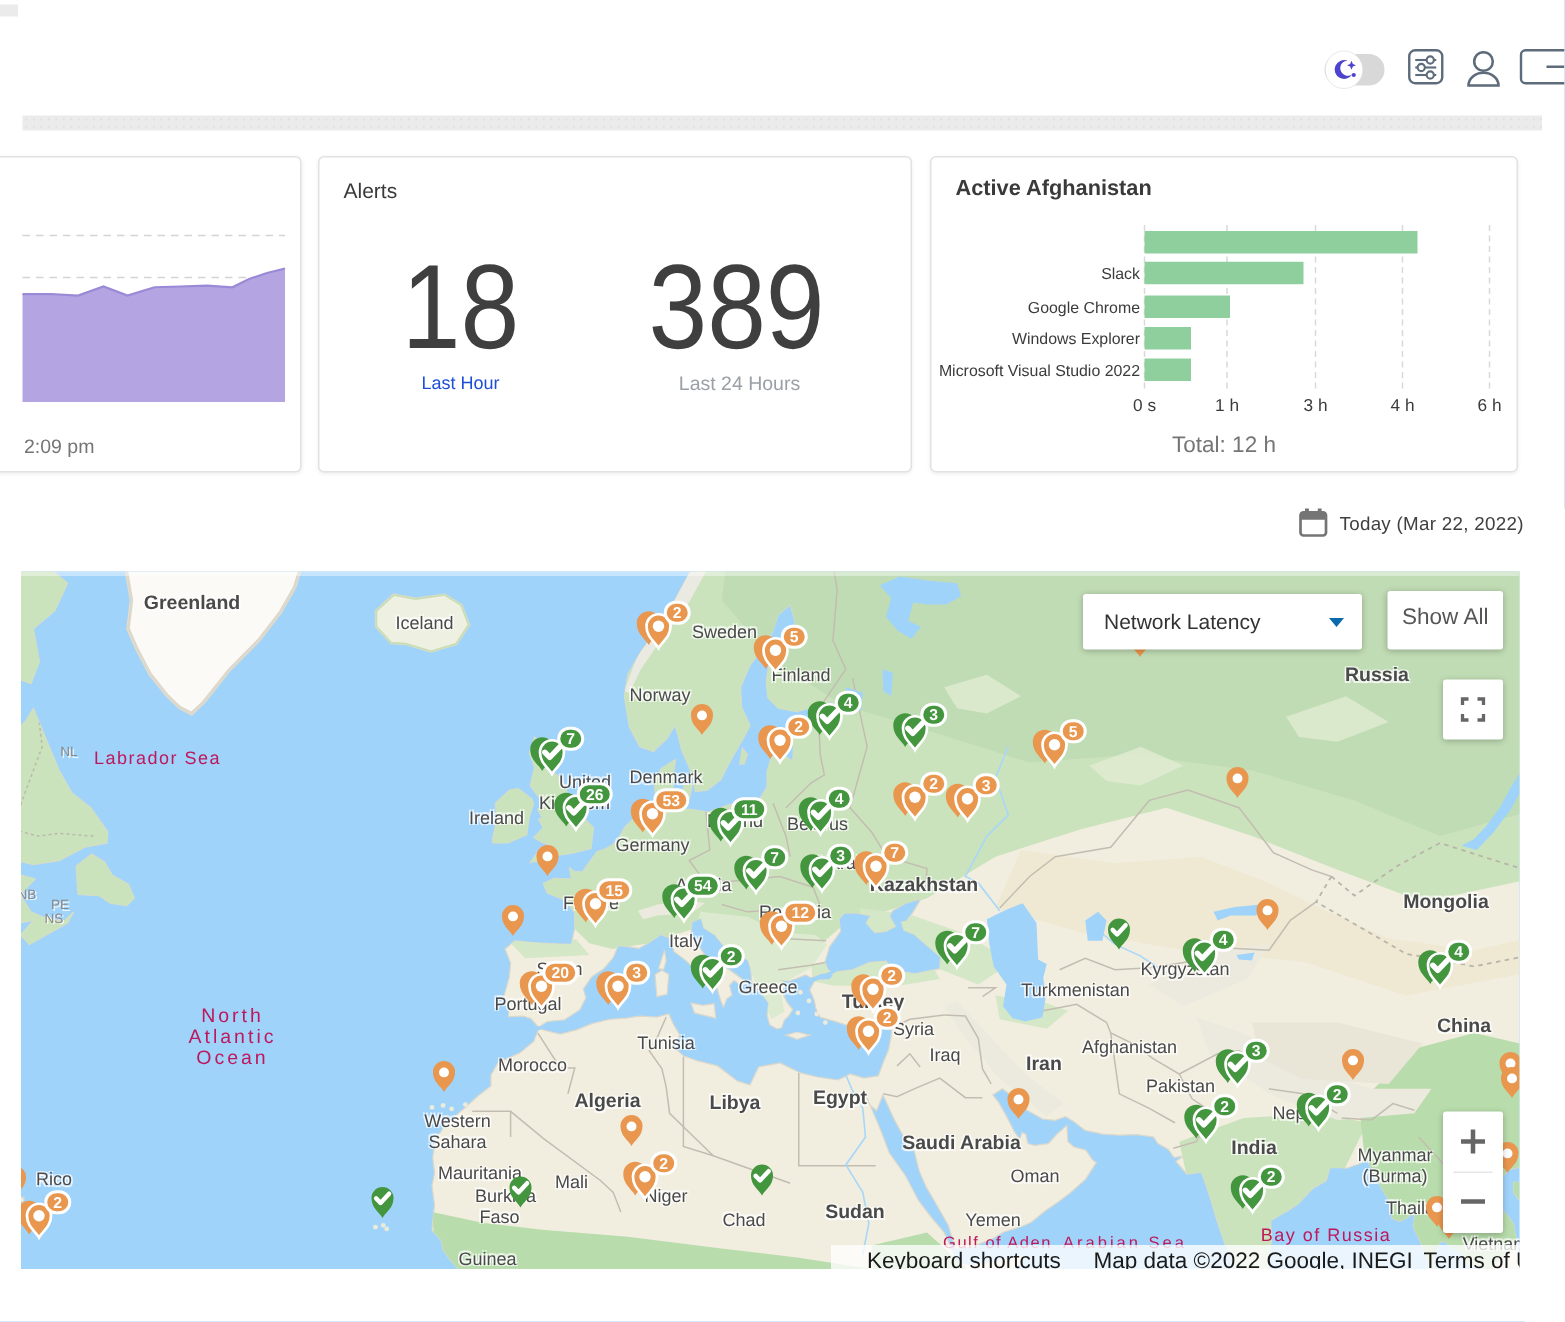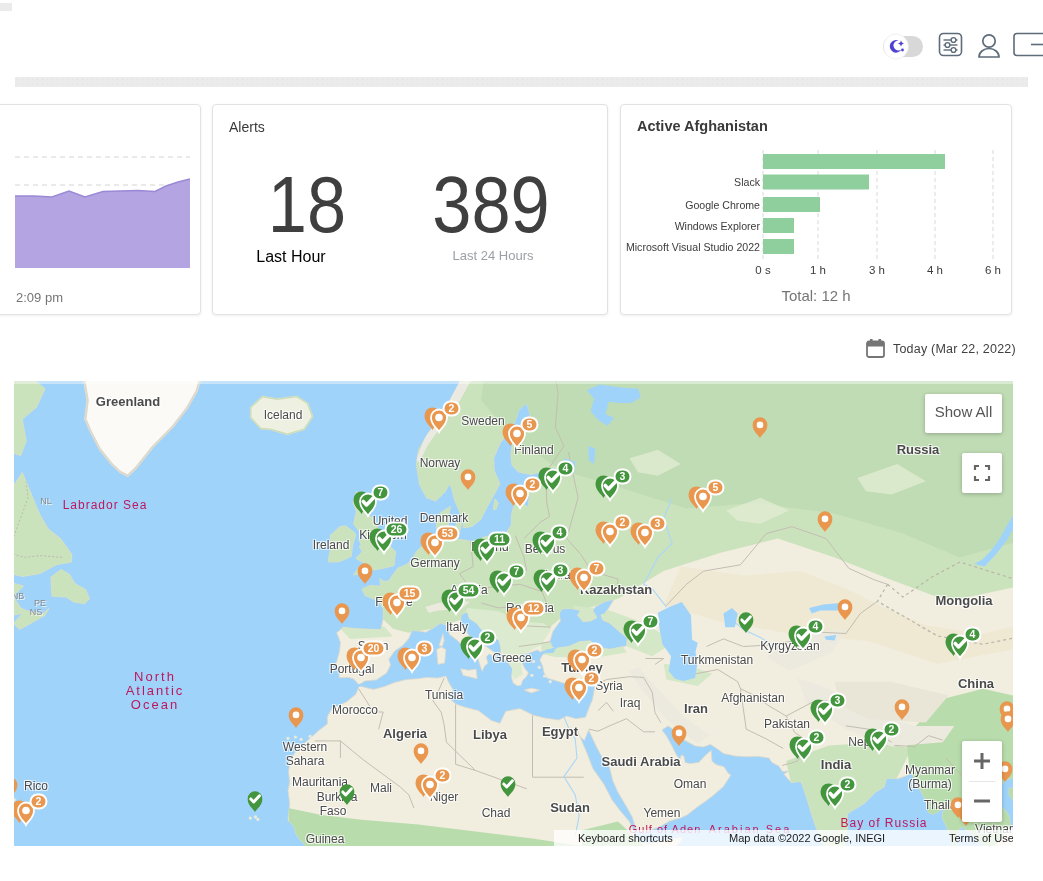--- a/index.html
+++ b/index.html
@@ -40,21 +40,21 @@
   <line x1="15" y1="137" x2="190" y2="137" stroke="#ededed" stroke-width="1" stroke-dasharray="5,4"></line>
   <polygon points="15,92 34,92 52,93 69,87 85,93 103,87.5 120,87 138,86.5 155,87.5 166,82 178,78 190,75 190,164 15,164" fill="#b4a5e2"></polygon>
   <polyline points="15,92 34,92 52,93 69,87 85,93 103,87.5 120,87 138,86.5 155,87.5 166,82 178,78 190,75" fill="none" stroke="#9a89d6" stroke-width="1.5"></polyline>
 </svg>
 <div style="position:absolute;left:16px;top:290px;font-size:13px;color:#757575">2:09 pm</div>
 
 <div class="card" style="left:212px;top:104px;width:396px;height:211px"></div>
 <div style="position:absolute;left:229px;top:119px;font-size:14px;color:#3a3a3a">Alerts</div>
 <div style="position:absolute;left:307px;top:205px;transform:translate(-50%,-50%) scaleX(0.88);font-size:80px;color:#3f3f3f">18</div>
 <div style="position:absolute;left:491px;top:205px;transform:translate(-50%,-50%) scaleX(0.88);font-size:80px;color:#3f3f3f">389</div>
-<div style="position:absolute;left:291px;top:248px;transform:translateX(-50%);font-size:16px;color:#000000">Last Hour</div>
+<div style="position:absolute;left:307px;top:248px;transform:translateX(-50%);font-size:12px;color:#1d4ed8">Last Hour</div>
 <div style="position:absolute;left:493px;top:248px;transform:translateX(-50%);font-size:13px;color:#9aa0a6">Last 24 Hours</div>
 
 <div class="card" style="left:620px;top:104px;width:392px;height:211px"></div>
 <div style="position:absolute;left:637px;top:118px;font-size:14.5px;font-weight:bold;color:#3a3a3a">Active Afghanistan</div>
 <svg width="392" height="211" style="position:absolute;left:620px;top:104px">
   <g stroke="#d9d9d9" stroke-width="1" stroke-dasharray="4,3">
     <line x1="143" y1="46" x2="143" y2="157"></line>
     <line x1="198" y1="46" x2="198" y2="157"></line>
     <line x1="257" y1="46" x2="257" y2="157"></line>
     <line x1="315" y1="46" x2="315" y2="157"></line>
@@ -737,20 +737,24 @@
         <circle cx="0" cy="-14.5" r="3.8" fill="#fff"></circle>
         <rect x="4.5" y="-30.5" width="16" height="14" rx="7" fill="#e9974e" stroke="#fff" stroke-width="2"></rect>
         <text x="12.5" y="-19.9" text-anchor="middle" font-family="Liberation Sans, sans-serif" font-size="10.5" font-weight="bold" fill="#fff">2</text>
       </g>
       <g transform="translate(952,445) scale(0.92)">
         <path d="M0,0 C-2.0,-4.0 -8.0,-7.0 -8.0,-14.5 A8.0,8.0 0 1,1 8.0,-14.5 C8.0,-7.0 2.0,-4.0 0,0 Z" fill="#e9974e"></path>
         <circle cx="0" cy="-14.2" r="3.6" fill="#fff"></circle>
       </g>
     </svg>
   <div style="position:absolute;left:0;top:0;width:100%;height:3px;background:rgba(255,255,255,0.4)"></div>
+  <div style="position:absolute;left:708px;top:15px;width:186px;height:37px;background:#fff;border-radius:2px;box-shadow:0 1px 4px rgba(0,0,0,0.25)">
+    <div style="position:absolute;left:14px;top:10px;font-size:14px;color:#333">Network Latency</div>
+    <div style="position:absolute;right:12px;top:16px;width:0;height:0;border-left:5.5px solid transparent;border-right:5.5px solid transparent;border-top:6.5px solid #0b6aab"></div>
+  </div>
   <div style="position:absolute;left:911px;top:13px;width:77px;height:39px;background:#fff;border-radius:2px;box-shadow:0 1px 4px rgba(0,0,0,0.25)">
     <div style="position:absolute;left:50%;top:9px;transform:translateX(-50%);font-size:15px;color:#565656;white-space:nowrap">Show All</div>
   </div>
   <div style="position:absolute;left:948px;top:72px;width:40px;height:40px;background:#fff;border-radius:2px;box-shadow:0 1px 4px rgba(0,0,0,0.25)">
     <svg width="40" height="40">
         <g stroke="#666" stroke-width="2.2" fill="none">
       <path d="M13,17 v-4 h4"></path>
           <path d="M23,13 h4 v4"></path>
           <path d="M27,23 v4 h-4"></path>
           <path d="M17,27 h-4 v-4"></path>
@@ -760,18 +764,18 @@
   <div style="position:absolute;left:948px;top:360px;width:40px;height:81px;background:#fff;border-radius:2px;box-shadow:0 1px 4px rgba(0,0,0,0.25)">
     <svg width="40" height="81">
       <g stroke="#666" stroke-width="3">
           <line x1="12" y1="20" x2="28" y2="20"></line>
           <line x1="20" y1="12" x2="20" y2="28"></line>
           <line x1="12" y1="60" x2="28" y2="60"></line>
         </g>
       <line x1="7" y1="40.5" x2="33" y2="40.5" stroke="#e6e6e6" stroke-width="1"></line>
     </svg>
   </div>
-  <div style="position:absolute;left:540px;right:0;top:449px;height:28px;background:rgba(255,255,255,0.78);font-size:11px;color:#1a1a1a;white-space:nowrap">
+  <div style="position:absolute;left:540px;right:0;top:449px;height:28px;background:rgba(255,255,255,0.78);font-size:15px;color:#1a1a1a;white-space:nowrap">
     <span style="position:absolute;left:24px;top:2px">Keyboard shortcuts</span>
     <span style="position:absolute;left:175px;top:2px">Map data ©2022 Google, INEGI</span>
     <span style="position:absolute;left:395px;top:2px">Terms of Use</span>
   </div>
 </div>
 
 </body></html>

